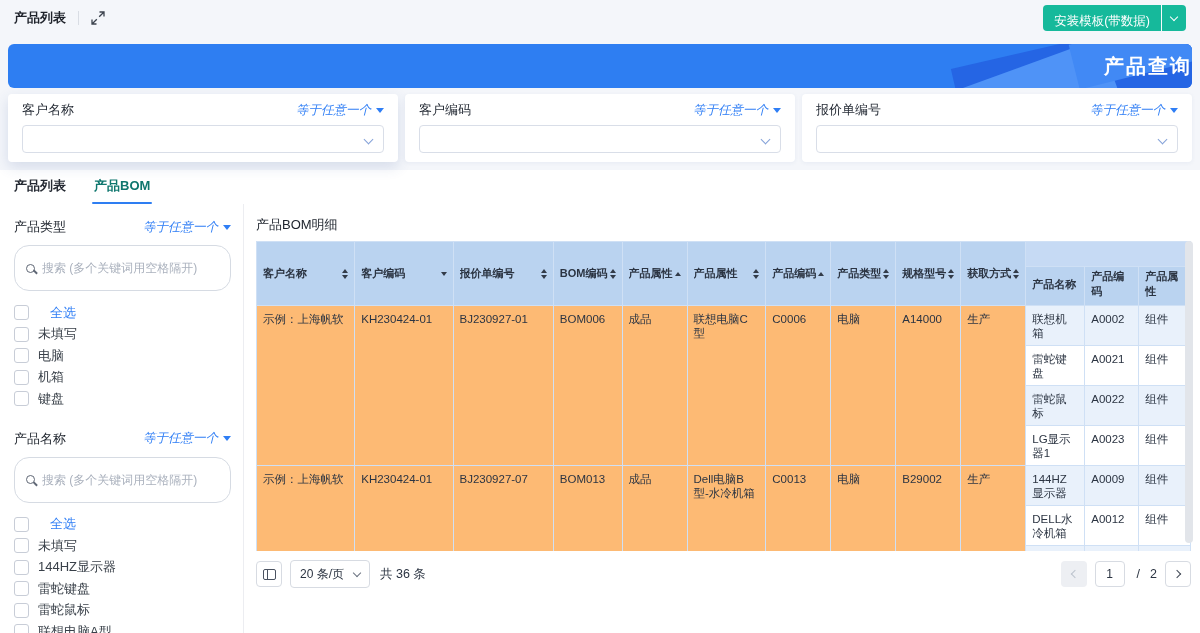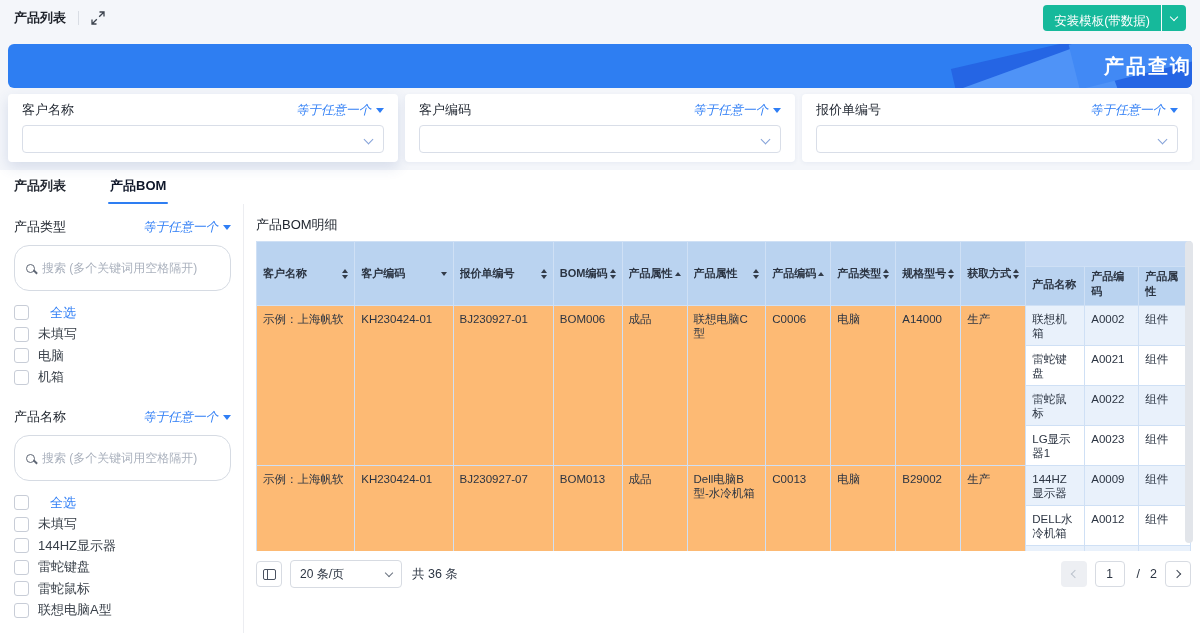--- a/index.html
+++ b/index.html
@@ -33,21 +33,21 @@
   .fhead { display:flex; justify-content:space-between; align-items:center; height:18px; }
   .flabel { font-size:13px; color:#262c36; }
   .op-link { display:flex; align-items:center; gap:5px; font-size:12.5px; color:#2f7ef5; cursor:pointer;font-style:italic; }
   .caret-dn { width:0; height:0; border-left:4px solid transparent; border-right:4px solid transparent; border-top:5px solid #2f7ef5; }
   .fselect { position:relative; margin-top:6px; height:28px; border:1px solid #d9dee8; border-radius:4px; background:#fff; cursor:pointer; }
   .fselect .sel-chev { position:absolute; right:11px; top:10px; width:7px; height:7px; border-right:1.5px solid #84a2d8; border-bottom:1.5px solid #84a2d8; transform:rotate(45deg); }
 
   
   .tabs { display:flex; gap:28px; padding:0 14px; height:34px; align-items:flex-end; background:#fff; }
   .tab { position:relative; font-size:13px; font-weight:600; color:#252a33; padding-bottom:9px; cursor:pointer; }
-  .tab.active { color:#0f172a;margin-left:16px; }
+  .tab.active { color:#0f766e; }
   .tab.active::after { content:""; position:absolute; left:-2px; right:-2px; bottom:0; height:2.5px; background:#2e7ef2; border-radius:2px; }
 
   
   .content { display:flex; height:563px; }
   .sidebar { width:244px; padding:14px 12px 0 14px; border-right:1px solid #ecedf1; }
   .sgroup { margin-bottom:20px; }
   .shead { display:flex; justify-content:space-between; align-items:center; height:18px; }
   .slabel { font-size:13px; color:#20262f; }
   .search { margin-top:9px; height:46px; border:1px solid #d6dbe3; border-radius:15px; display:flex; align-items:center; padding:4px 11px; gap:7px; background:#fff; }
   .mag { width:9px; height:9px; border:1.5px solid #5f6775; border-radius:50%; position:relative; flex:none; }
@@ -80,21 +80,21 @@
   .ccell { background:#e9f1fb; }
   .ccell.alt { background:#fff; }
 
   .vscroll { position:absolute; right:7px; top:37px; width:8px; height:302px; background:#e2e5ea; border-radius:4px; }
 
   
   .pager { margin-top:9px; width:935px; display:flex; align-items:center; gap:8px; }
   .colbtn { width:26px; height:26px; border:1px solid #d7dbe2; border-radius:4px; background:#fff; display:flex; align-items:center; justify-content:center; cursor:pointer; }
   .colic { width:13px; height:11px; border:1.2px solid #4a5260; border-radius:2px; position:relative; }
   .colic::after { content:""; position:absolute; left:3.5px; top:0; bottom:0; width:1.2px; background:#4a5260; }
-  .size-sel { height:28px; width:112px; border:1px solid #d7dbe2; border-radius:4px; background:#fff; display:flex; align-items:center; justify-content:space-between; padding:0 9px; cursor:pointer; }
+  .size-sel { height:28px; width:80px; border:1px solid #d7dbe2; border-radius:4px; background:#fff; display:flex; align-items:center; justify-content:space-between; padding:0 9px; cursor:pointer; }
   .size-sel span { font-size:12px; color:#2b3442; }
   .sm-chev { width:6px; height:6px; border-right:1.4px solid #6b7381; border-bottom:1.4px solid #6b7381; transform:rotate(45deg); margin-top:-2px; }
   .total { font-size:12.5px; color:#2b3442; margin-left:2px; }
   .pg-spacer { flex:1; }
   .navbtn { width:26px; height:26px; border-radius:4px; display:flex; align-items:center; justify-content:center; cursor:pointer; }
   .navbtn.prev { background:#edeff3; border:none; }
   .navbtn.next { background:#fff; border:1px solid #d7dbe2; }
   .arr { width:6px; height:6px; border-right:1.5px solid #3f4754; border-bottom:1.5px solid #3f4754; }
   .arr.left { transform:rotate(135deg); margin-left:2px; border-color:#bcc3cd; }
   .arr.right { transform:rotate(-45deg); margin-right:2px; }
@@ -195,20 +195,24 @@
             <span class="cb"></span>
             <span class="opt-label">未填写</span>
           </li>
           <li class="opt">
             <span class="cb"></span>
             <span class="opt-label">电脑</span>
           </li>
           <li class="opt">
             <span class="cb"></span>
             <span class="opt-label">机箱</span>
+          </li>
+          <li class="opt">
+            <span class="cb"></span>
+            <span class="opt-label">键盘</span>
           </li>
         </ul>
     </div>
     <div class="sgroup">
       <div class="shead">
         <span class="slabel">产品名称</span>
         <span class="op-link">
           <span>等于任意一个</span>
           <span class="caret-dn"></span>
         </span>

